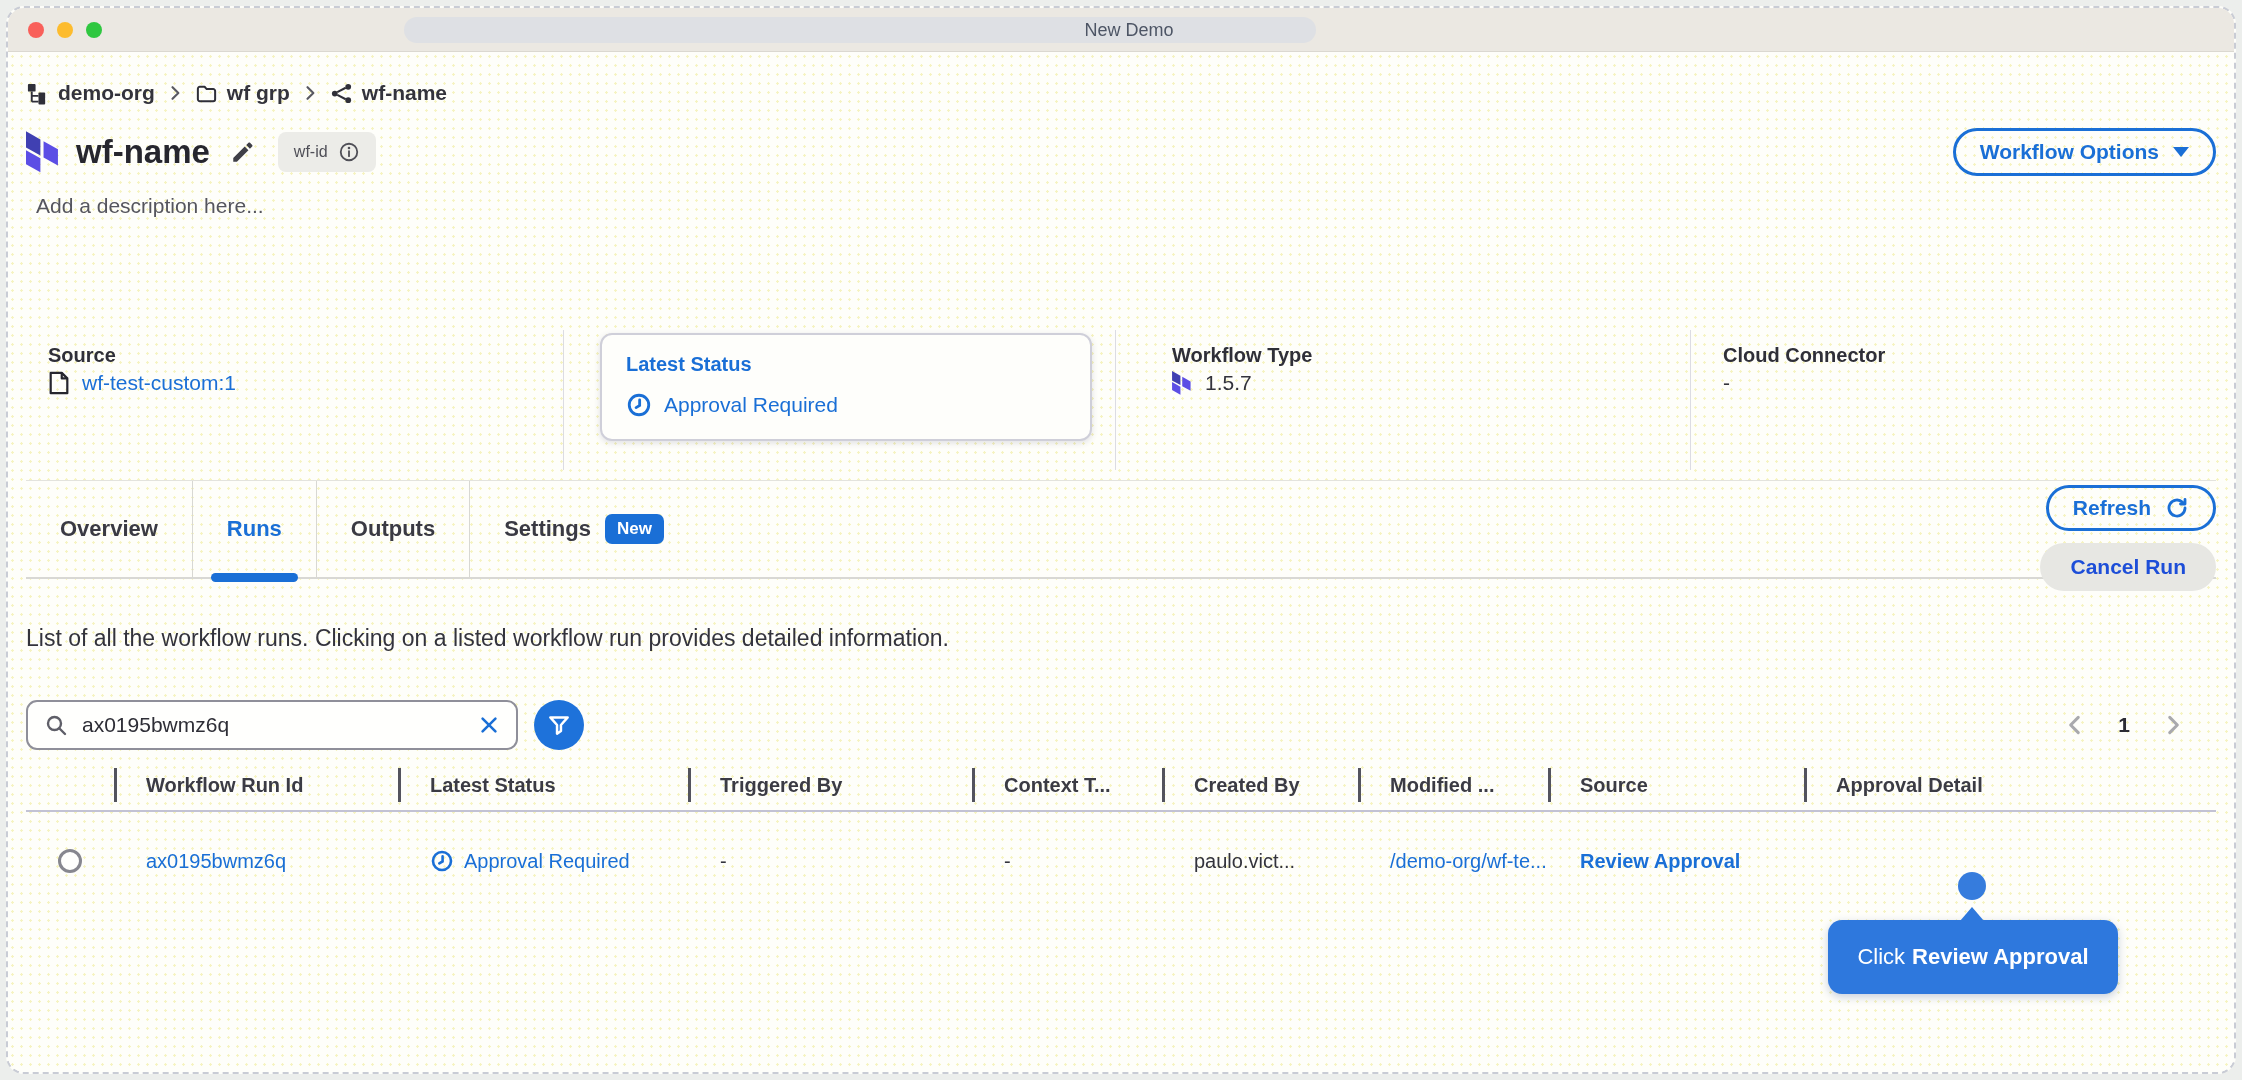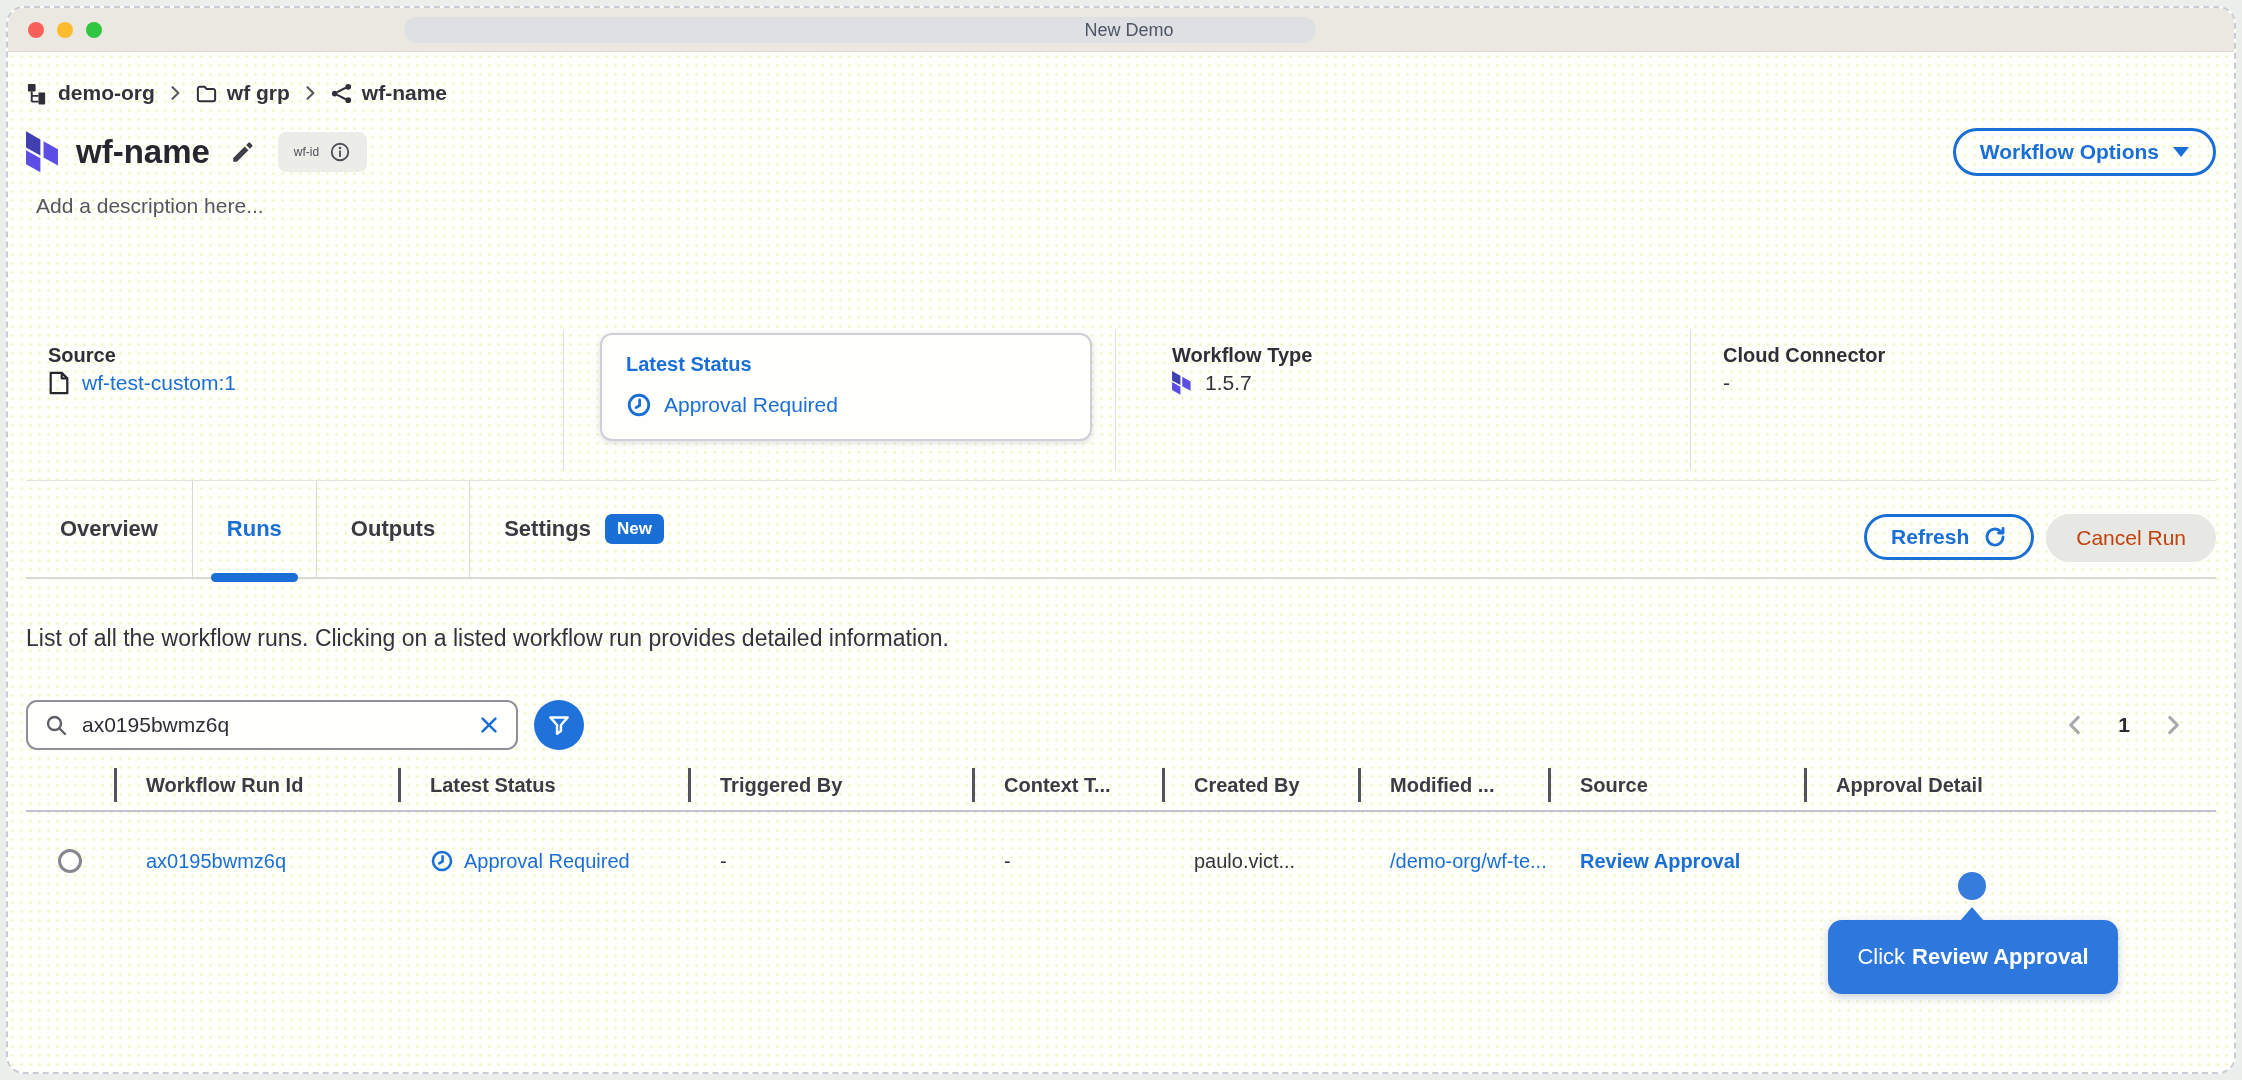--- a/index.html
+++ b/index.html
@@ -49,21 +49,21 @@
   .breadcrumb { display: flex; align-items: center; gap: 10px; padding-top: 26px; height: 56px;
     font-size: 21px; font-weight: 700; color: #33333c; }
   .crumb { display: flex; align-items: center; gap: 9px; }
   .crumb-sep { color: #5a5a62; display: flex; }
   
   .header-row { display: flex; align-items: center; margin-top: 20px; height: 48px; }
   .page-title { font-size: 33px; font-weight: 700; color: #26262e; margin-left: 14px; }
   .edit-icon { margin-left: 20px; color: #3f3f47; }
   .id-badge { margin-left: 22px; display: flex; align-items: center; gap: 10px;
     background: #ecece8; border-radius: 8px; padding: 9px 16px;
-    font-size: 12px; color: #4f4f57; }
+    font-size: 16px; color: #4f4f57; }
   .id-badge .icon { color: #4f4f57; }
   .spacer { flex: 1; }
   .options-btn { display: flex; align-items: center; gap: 14px;
     border: 3px solid #1a6fd6; border-radius: 24px; padding: 9px 24px;
     color: #1a6fd6; font-size: 21px; font-weight: 700; background: transparent; cursor: pointer; }
   .caret-down { width: 0; height: 0; border-left: 8px solid transparent;
     border-right: 8px solid transparent; border-top: 10px solid #1a6fd6; }
   .description { margin-top: 18px; font-size: 21px; color: #55555d; margin-left: 10px; }
   
   .info-strip { margin-top: 112px; height: 140px; display: grid;
@@ -84,26 +84,26 @@
   .tabs-row { display: flex; align-items: center; height: 98px; border-bottom: 2px solid #d8d8d4; }
   .tabs { display: flex; align-items: center; height: 100%; }
   .tab { position: relative; height: 100%; display: flex; align-items: center; gap: 14px;
     padding: 0 34px; font-size: 22px; font-weight: 700; color: #3a3a43; cursor: pointer; }
   .tab + .tab { border-left: 1px solid #d8d8d3; }
   .tab.active { color: #1a6fd6; }
   .tab.active::after { content: ""; position: absolute; left: 18px; right: 18px; bottom: -5px;
     height: 9px; border-radius: 5px; background: #1a6fd6; }
   .new-badge { background: #1a6fd6; color: #fff; font-size: 17px; font-weight: 700;
     border-radius: 7px; padding: 5px 12px; }
-  .tab-actions { display: flex; align-items: flex-start; gap: 12px; margin-left: auto; margin-top: 18px; }
+  .tab-actions { display: flex; align-items: flex-end; gap: 12px; margin-left: auto; margin-top: 18px; flex-direction: column; }
   .refresh-btn { display: flex; align-items: center; gap: 14px; border: 3px solid #1a6fd6;
     border-radius: 24px; padding: 8px 24px; background: transparent;
     color: #1a6fd6; font-size: 21px; font-weight: 700; cursor: pointer; }
   .cancel-btn { border: none; border-radius: 24px; padding: 12px 30px;
-    background: #e7e7e3; color: #c2410c; font-size: 21px; font-weight: 400; }
+    background: #e7e7e3; color: #1d4ed8; font-size: 21px; font-weight: 700; }
   .runs-desc { margin-top: 46px; font-size: 23px; color: #33333c; }
   
   .search-row { margin-top: 48px; display: flex; align-items: center; }
   .search-box { display: flex; align-items: center; width: 492px; height: 50px;
     border: 2.5px solid #8f8f99; border-radius: 11px; background: #fffffd; padding: 0 16px; }
   .search-box .mag { color: #5f5f68; }
   .search-input { flex: 1; border: none; outline: none; background: transparent;
     font-family: "Liberation Sans", sans-serif; font-size: 21px; color: #2e2e36; margin-left: 14px; }
   .clear-x { color: #1a6fd6; cursor: pointer; }
   .filter-btn { width: 50px; height: 50px; border-radius: 50%; background: #1e72da; border: none;

